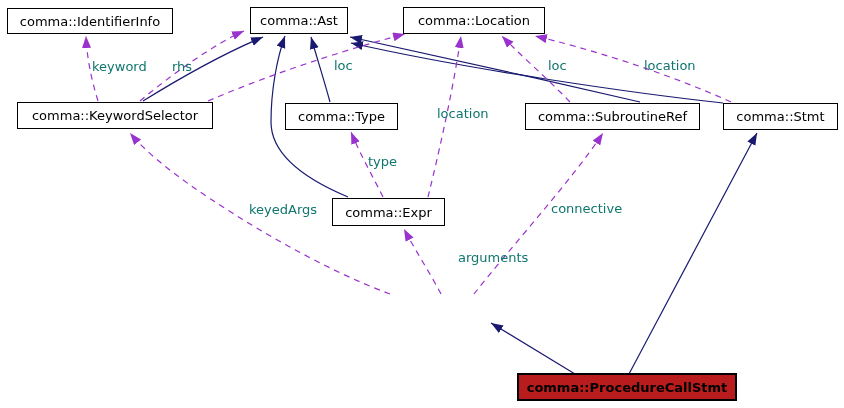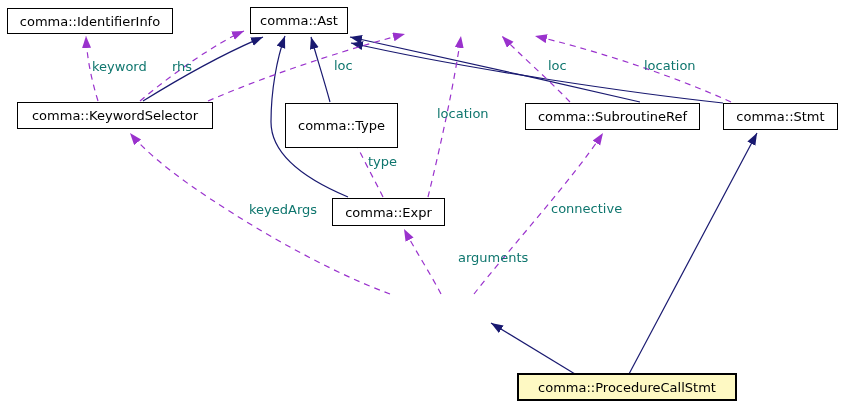--- a/index.html
+++ b/index.html
@@ -18,22 +18,23 @@
     box-sizing:border-box;
     display:flex;align-items:center;justify-content:center;
     background:#ffffff;
     border:1px solid #000000;
     color:#000000;
     font-size:13px;
     white-space:nowrap;
     z-index:2;
   }
   .node.current{
-    background:#fef9c3;
+    background:#b91c1c;
     border-width:2px;
+    font-weight:bold;
   }
   .edge-label{
     position:absolute;
     color:#0f766e;
     font-size:13px;
     line-height:13px;
     white-space:nowrap;
     z-index:3;
   }
 </style>
@@ -69,24 +70,25 @@
     <path class="edge-dashed" d="M 731 102 C 660 70, 582 47, 535 36" marker-end="url(#arrow-p)"></path>
     <path class="edge-dashed" d="M 390 294 C 320 268, 240 220, 190 185 C 165 167, 144 150, 130 133" marker-end="url(#arrow-p)"></path>
     <path class="edge-dashed" d="M 441 294 C 430 273, 415 250, 404 229" marker-end="url(#arrow-p)"></path>
     <path class="edge-dashed" d="M 474 294 C 510 248, 572 180, 603 133" marker-end="url(#arrow-p)"></path>
   </svg>
 
   <div class="node" style="left:7px;top:8px;width:166px;height:26px;">comma::IdentifierInfo</div>
 
   <div class="node" style="left:250px;top:7px;width:98px;height:27px;">comma::Ast</div>
 
+  <div class="node" style="left:403px;top:7px;width:142px;height:27px;">comma::Location</div>
 
   <div class="node" style="left:17px;top:102px;width:196px;height:27px;">comma::KeywordSelector</div>
 
-  <div class="node" style="left:285px;top:103px;width:113px;height:45px;">comma::Type</div>
+  <div class="node" style="left:285px;top:103px;width:113px;height:27px;">comma::Type</div>
 
   <div class="node" style="left:525px;top:103px;width:175px;height:27px;">comma::SubroutineRef</div>
 
   <div class="node" style="left:723px;top:103px;width:115px;height:27px;">comma::Stmt</div>
 
   <div class="node" style="left:332px;top:198px;width:113px;height:28px;">comma::Expr</div>
 
 
   <div class="node current" style="left:517px;top:373px;width:220px;height:28px;">comma::ProcedureCallStmt</div>
 

